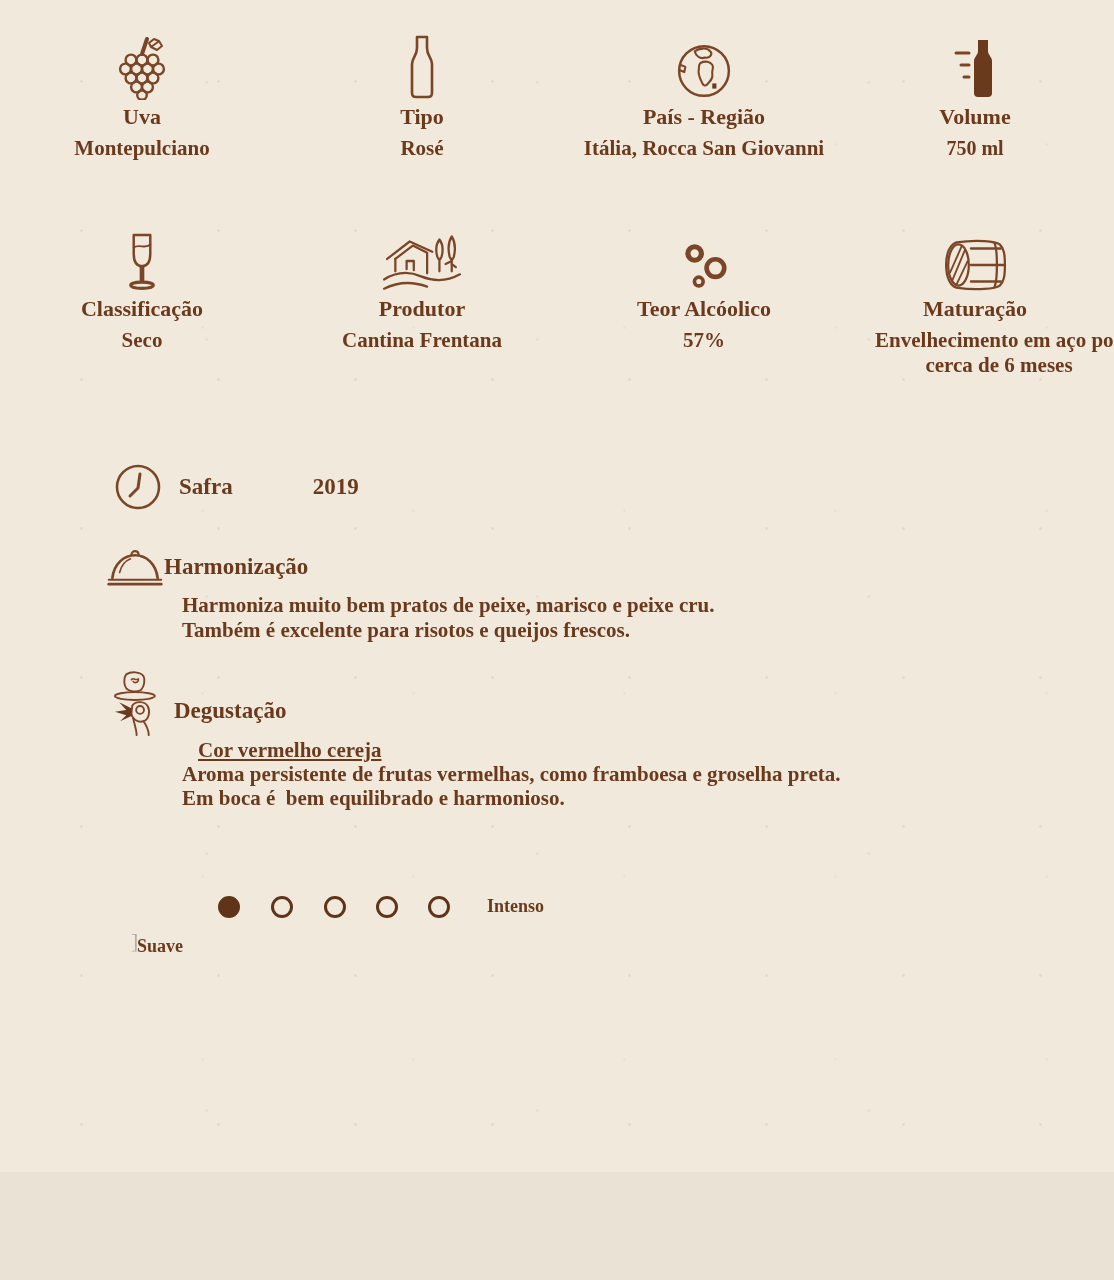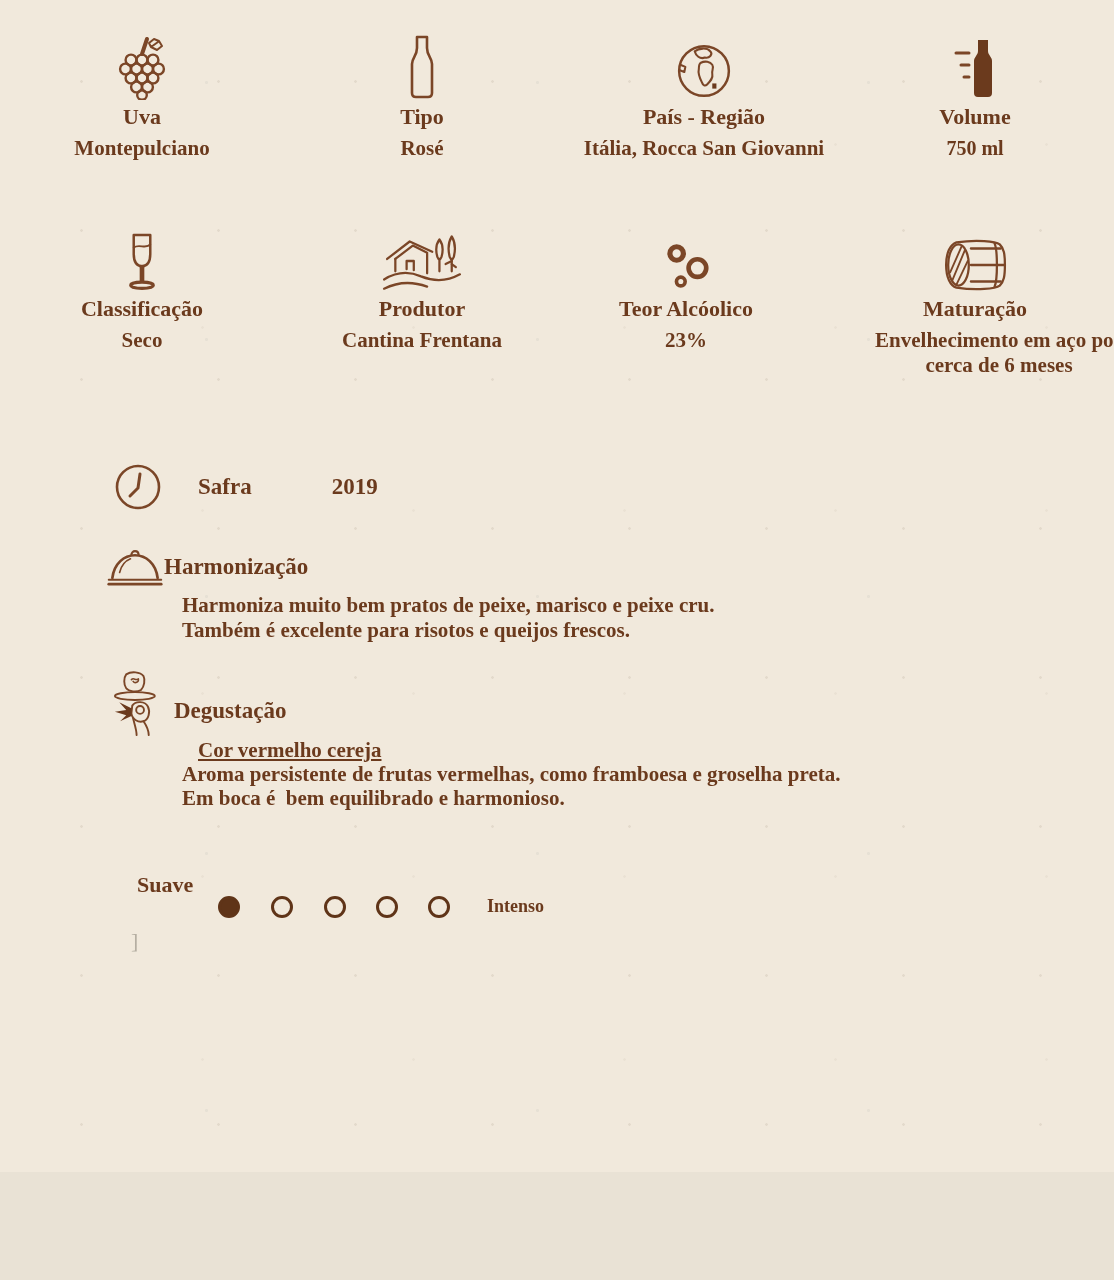--- a/index.html
+++ b/index.html
@@ -134,30 +134,30 @@
           <path d="M62,33 L68,30 M72,36 L68,33"></path>
           <path d="M2,48 Q20,37 38,45 Q58,53 76,43"></path>
           <path d="M2,57 Q22,47 44,55"></path>
         </g>
       </svg>
     </div>
     <div class="attr-label">Produtor</div>
     <div class="attr-value">Cantina Frentana</div>
   </div>
 
-  <div class="cell" style="left:536px;top:220px;">
+  <div class="cell" style="left:554px;top:220px;">
     <div class="iconbox">
       <svg width="54" height="50" viewBox="0 0 52 48">
         <circle class="ink-stroke" stroke="#6b3a1d" stroke-width="5" cx="17" cy="11" r="6.5"></circle>
         <circle class="ink-stroke" stroke="#6b3a1d" stroke-width="4.5" cx="37" cy="25" r="8.5"></circle>
         <circle class="ink-stroke" stroke="#6b3a1d" stroke-width="3.5" cx="21" cy="38" r="4.2"></circle>
       </svg>
     </div>
     <div class="attr-label">Teor Alcóolico</div>
-    <div class="attr-value">23%</div>
+    <div class="attr-value">57%</div>
   </div>
 
   <div class="cell" style="left:825px;top:220px;">
     <div class="iconbox">
       <svg width="66" height="54" viewBox="0 0 64 52">
         <g class="ink-stroke" stroke-width="2.2">
           <path d="M14,4 C34,1 52,3 56,6 C60,10 61,15 61,26 C61,37 60,42 56,46 C52,49 34,51 14,48 C8,46 4,38 4,26 C4,14 8,6 14,4 Z"></path>
           <ellipse cx="16" cy="26" rx="10" ry="20"></ellipse>
           <path stroke-width="1.8" d="M10,41 L22,12 M8,33 L19,8 M14,45 L25,22"></path>
           <path d="M28,10 H57 M28,26 H60 M28,42 H57"></path>
@@ -170,21 +170,21 @@
   </div>
 
   <div style="position:absolute;left:114px;top:463px;">
     <div style="display:flex;align-items:center;">
       <span>
         <svg width="48" height="48" viewBox="0 0 48 48">
           <circle class="ink-stroke" stroke-width="2.6" cx="24" cy="24" r="21"></circle>
           <path class="ink-stroke" stroke-width="3" d="M24,25 L26,11 M24,25 L16,33"></path>
         </svg>
       </span>
-      <span class="section-title" style="margin-left:36px;">Safra</span>
+      <span class="section-title" style="margin-left:17px;">Safra</span>
       <span class="section-title" style="margin-left:80px;">2019</span>
     </div>
   </div>
 
   <div>
     <div style="position:absolute;left:106px;top:548px;display:flex;align-items:center;">
       <span>
         <svg width="58" height="38" viewBox="0 0 64 42">
           <path class="ink-stroke" stroke-width="3" d="M7,33 C9,17 20,8 32,8 C44,8 55,17 57,33"></path>
           <path class="ink-stroke" stroke-width="2.4" d="M28,8 C28,2 36,2 36,8"></path>
@@ -216,21 +216,21 @@
         </svg>
       </span>
       <span class="section-title" style="position:absolute;left:66px;top:28px;white-space:nowrap;">Degustação</span>
     </div>
     <div class="body-text" style="position:absolute;left:198px;top:738px;text-decoration:underline;">Cor vermelho cereja</div>
     <div class="body-text" style="position:absolute;left:182px;top:762px;">Aroma persistente de frutas vermelhas, como framboesa e groselha preta.</div>
     <div class="body-text" style="position:absolute;left:182px;top:786px;">Em boca é  bem equilibrado e harmonioso.</div>
   </div>
 
   <div>
-    <span class="section-title" style="position:absolute;left:137px;top:872px;font-size:22px;">Suave</span>
+    <span class="section-title" style="position:absolute;left:137px;top:936px;font-size:18px;">Suave</span>
     <span class="scale-circle filled" style="position:absolute;left:218px;top:896px;"></span>
     <span class="scale-circle" style="position:absolute;left:271px;top:896px;"></span>
     <span class="scale-circle" style="position:absolute;left:324px;top:896px;"></span>
     <span class="scale-circle" style="position:absolute;left:376px;top:896px;"></span>
     <span class="scale-circle" style="position:absolute;left:428px;top:896px;"></span>
     <span class="section-title" style="position:absolute;left:487px;top:896px;font-size:18px;">Intenso</span>
   </div>
 
   <span class="artifact-mark" style="left:131px;top:928px;">]</span>
 

